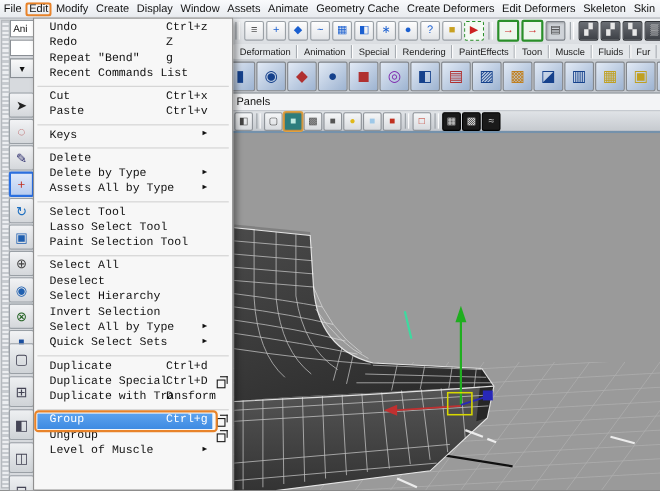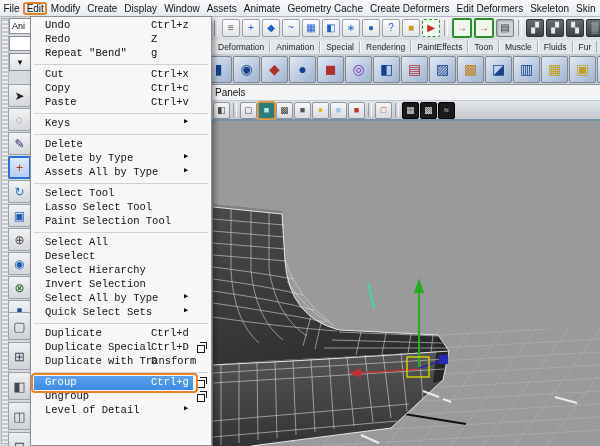--- a/index.html
+++ b/index.html
@@ -345,29 +345,29 @@
       <div class="mrow">
         <span class="lbl">Redo</span>
         <span class="sc">Z</span>
 
       </div>
       <div class="mrow">
         <span class="lbl">Repeat "Bend"</span>
         <span class="sc">g</span>
 
       </div>
+      <div class="mrow">
+        <span class="lbl">Recent Commands List</span>
+        <span class="sc"></span>
+
+      </div>
       <div class="msep"></div>
       <div class="mrow">
         <span class="lbl">Cut</span>
         <span class="sc">Ctrl+x</span>
-
-      </div>
-      <div class="mrow">
-        <span class="lbl">Copy</span>
-        <span class="sc">Ctrl+c</span>
 
       </div>
       <div class="mrow">
         <span class="lbl">Paste</span>
         <span class="sc">Ctrl+v</span>
 
       </div>
       <div class="msep"></div>
       <div class="mrow">
         <span class="lbl">Keys</span>
@@ -466,20 +466,20 @@
 
         <span class="ob"></span>
       </div>
       <div class="mrow">
         <span class="lbl">Ungroup</span>
         <span class="sc"></span>
 
         <span class="ob"></span>
       </div>
       <div class="mrow">
-        <span class="lbl">Level of Detail</span>
+        <span class="lbl">Level of Muscle</span>
         <span class="sc"></span>
         <span class="subarrow">▶</span>
 
       </div>
     </div>
 
 </div>
 
 </body></html>

